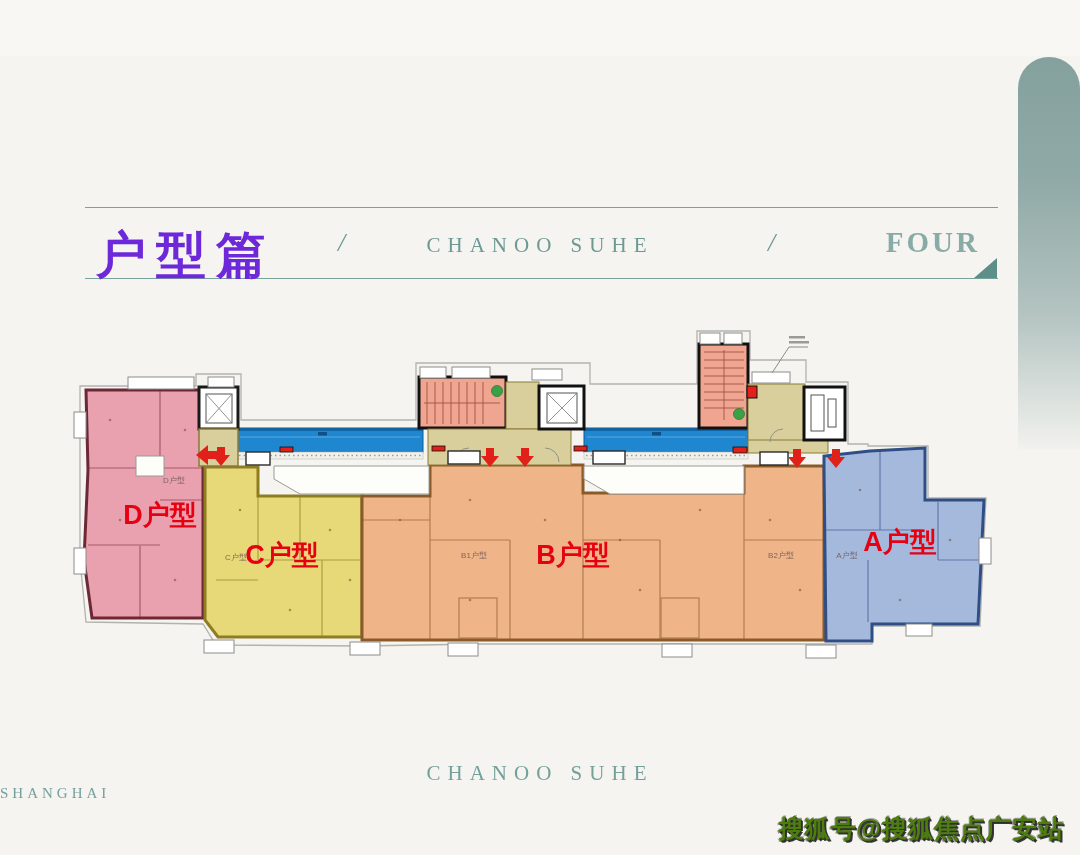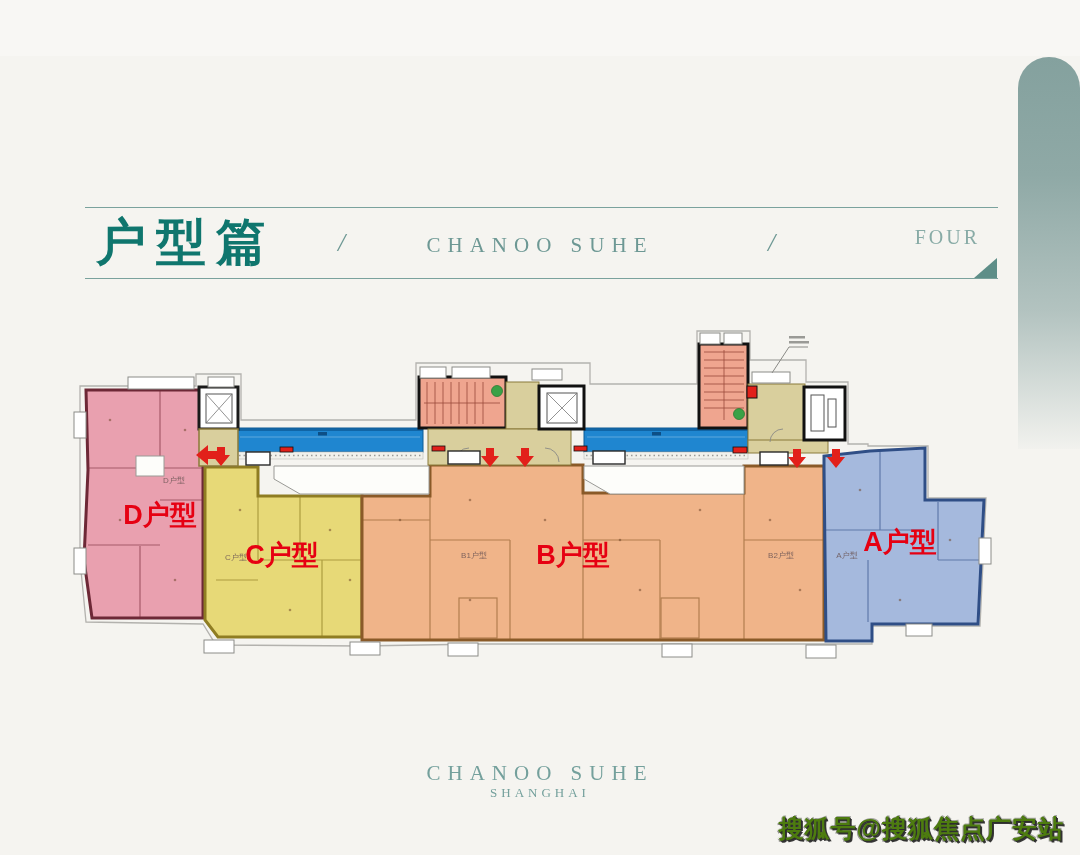--- a/index.html
+++ b/index.html
@@ -13,50 +13,50 @@
   .arch{
     position:absolute;left:1018px;top:57px;width:62px;height:392px;
     border-radius:31px 31px 0 0;
     background:linear-gradient(180deg,#84a19e 0%,#8fa9a6 30%,#b3c3c0 65%,rgba(222,228,226,0.15) 100%);
   }
   
   .hline{position:absolute;height:1px;background:#7aa29d;}
   .hline.top{left:85px;top:207px;width:913px;}
   .hline.bot{left:85px;top:278px;width:913px;}
   .title{
-    position:absolute;left:96px;top:213px;
+    position:absolute;left:96px;top:226px;
     font-family:Liberation Serif, serif;font-weight:700;
-    font-size:50px;line-height:58px;letter-spacing:10px;color:#0f766e;
+    font-size:50px;line-height:58px;letter-spacing:10px;color:#6d28d9;
   }
   .slash{position:absolute;top:228px;font-family:"Liberation Serif",serif;
     font-style:italic;font-size:26px;color:#6d9894;}
   .slash.s1{left:338px;}
   .slash.s2{left:768px;}
   .brand{
     position:absolute;left:420px;top:233px;width:240px;text-align:center;
     font-family:"Liberation Serif",serif;font-size:21px;letter-spacing:7px;color:#6d9894;
   }
   .chapter{
     position:absolute;left:880px;top:226px;width:100px;text-align:right;
-    font-family:"Liberation Serif",serif;font-size:20px;letter-spacing:3px;color:#88aba6;font-weight:400;
+    font-family:"Liberation Serif",serif;font-size:29px;letter-spacing:3px;color:#88aba6;font-weight:700;
   }
   .tri{
     position:absolute;left:974px;top:258px;width:0;height:0;
     border-left:23px solid transparent;border-bottom:20px solid #5e8e88;
   }
   
   svg.plan{position:absolute;left:0;top:0;}
   
   .footer-brand{
     position:absolute;left:0;right:0;top:761px;text-align:center;
     font-family:"Liberation Serif",serif;font-size:21px;letter-spacing:7px;color:#74a09c;
   }
   .footer-sub{
-    position:absolute;left:0;right:0;top:785px;text-align:center;
-    font-family:"Liberation Serif",serif;font-size:13px;letter-spacing:4px;color:#74a09c;
+    position:absolute;left:0;right:0;top:785px;
+    font-family:"Liberation Serif",serif;font-size:15px;letter-spacing:4px;color:#74a09c;
   }
   .watermark{
     position:absolute;right:16px;top:812px;
     font-size:25px;font-weight:700;color:#4d7c0f;letter-spacing:1px;
     text-shadow:2px 2px 0 rgba(45,45,45,.95),1px 1px 0 rgba(45,45,45,.95),-1px 1px 0 rgba(70,70,70,.55),1px -1px 0 rgba(70,70,70,.45);
   }
   text{font-family:"Liberation Sans",sans-serif;}
   .unit-big{font-weight:900;font-size:27px;}
   .unit-tiny{font-size:8px;fill:#6b5555;opacity:.85;}
 </style>

